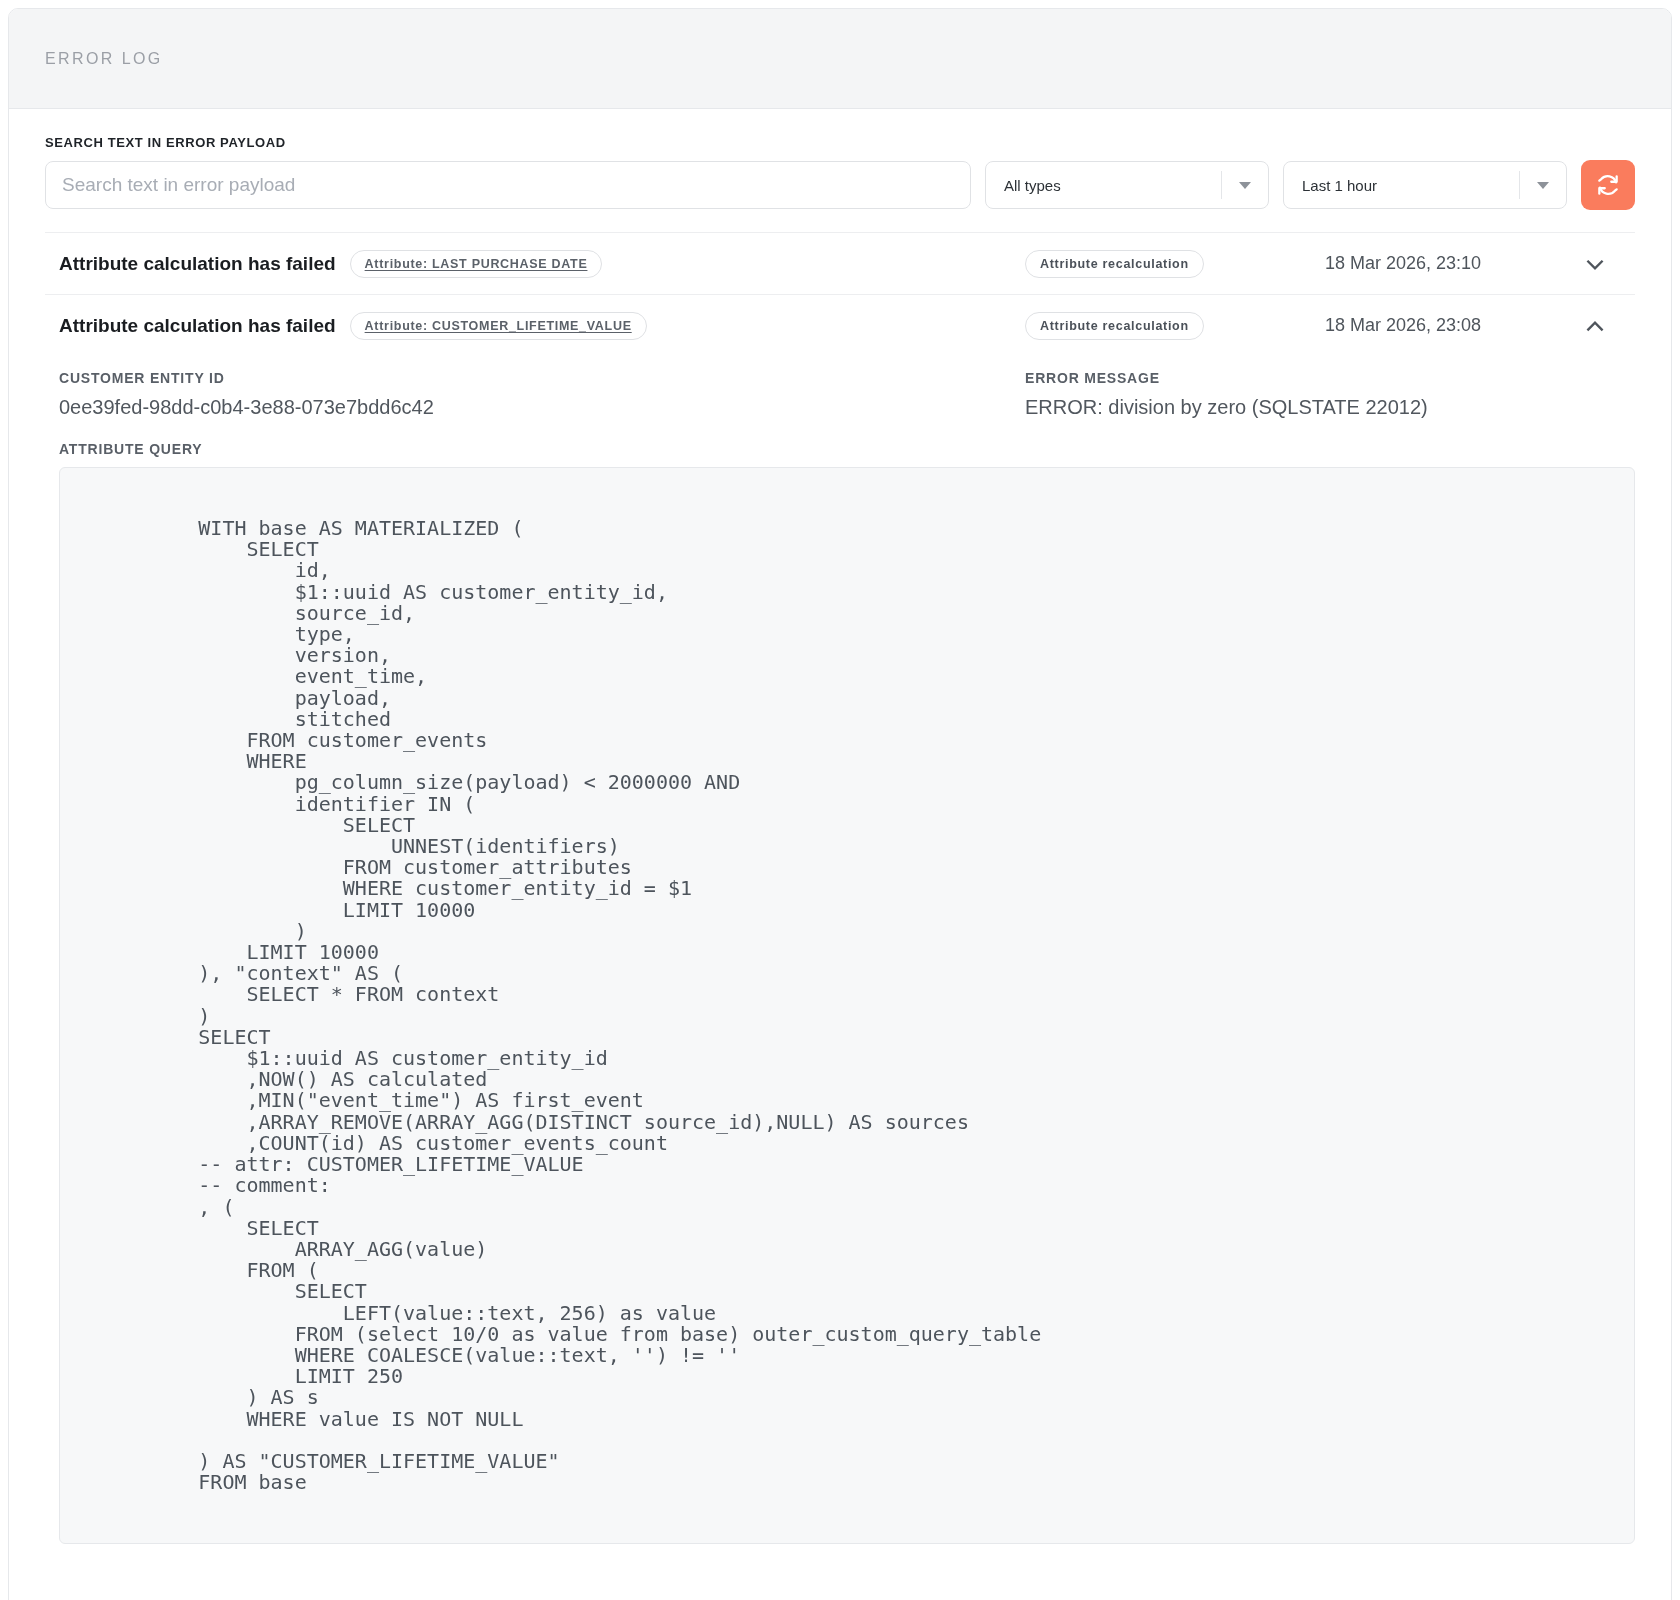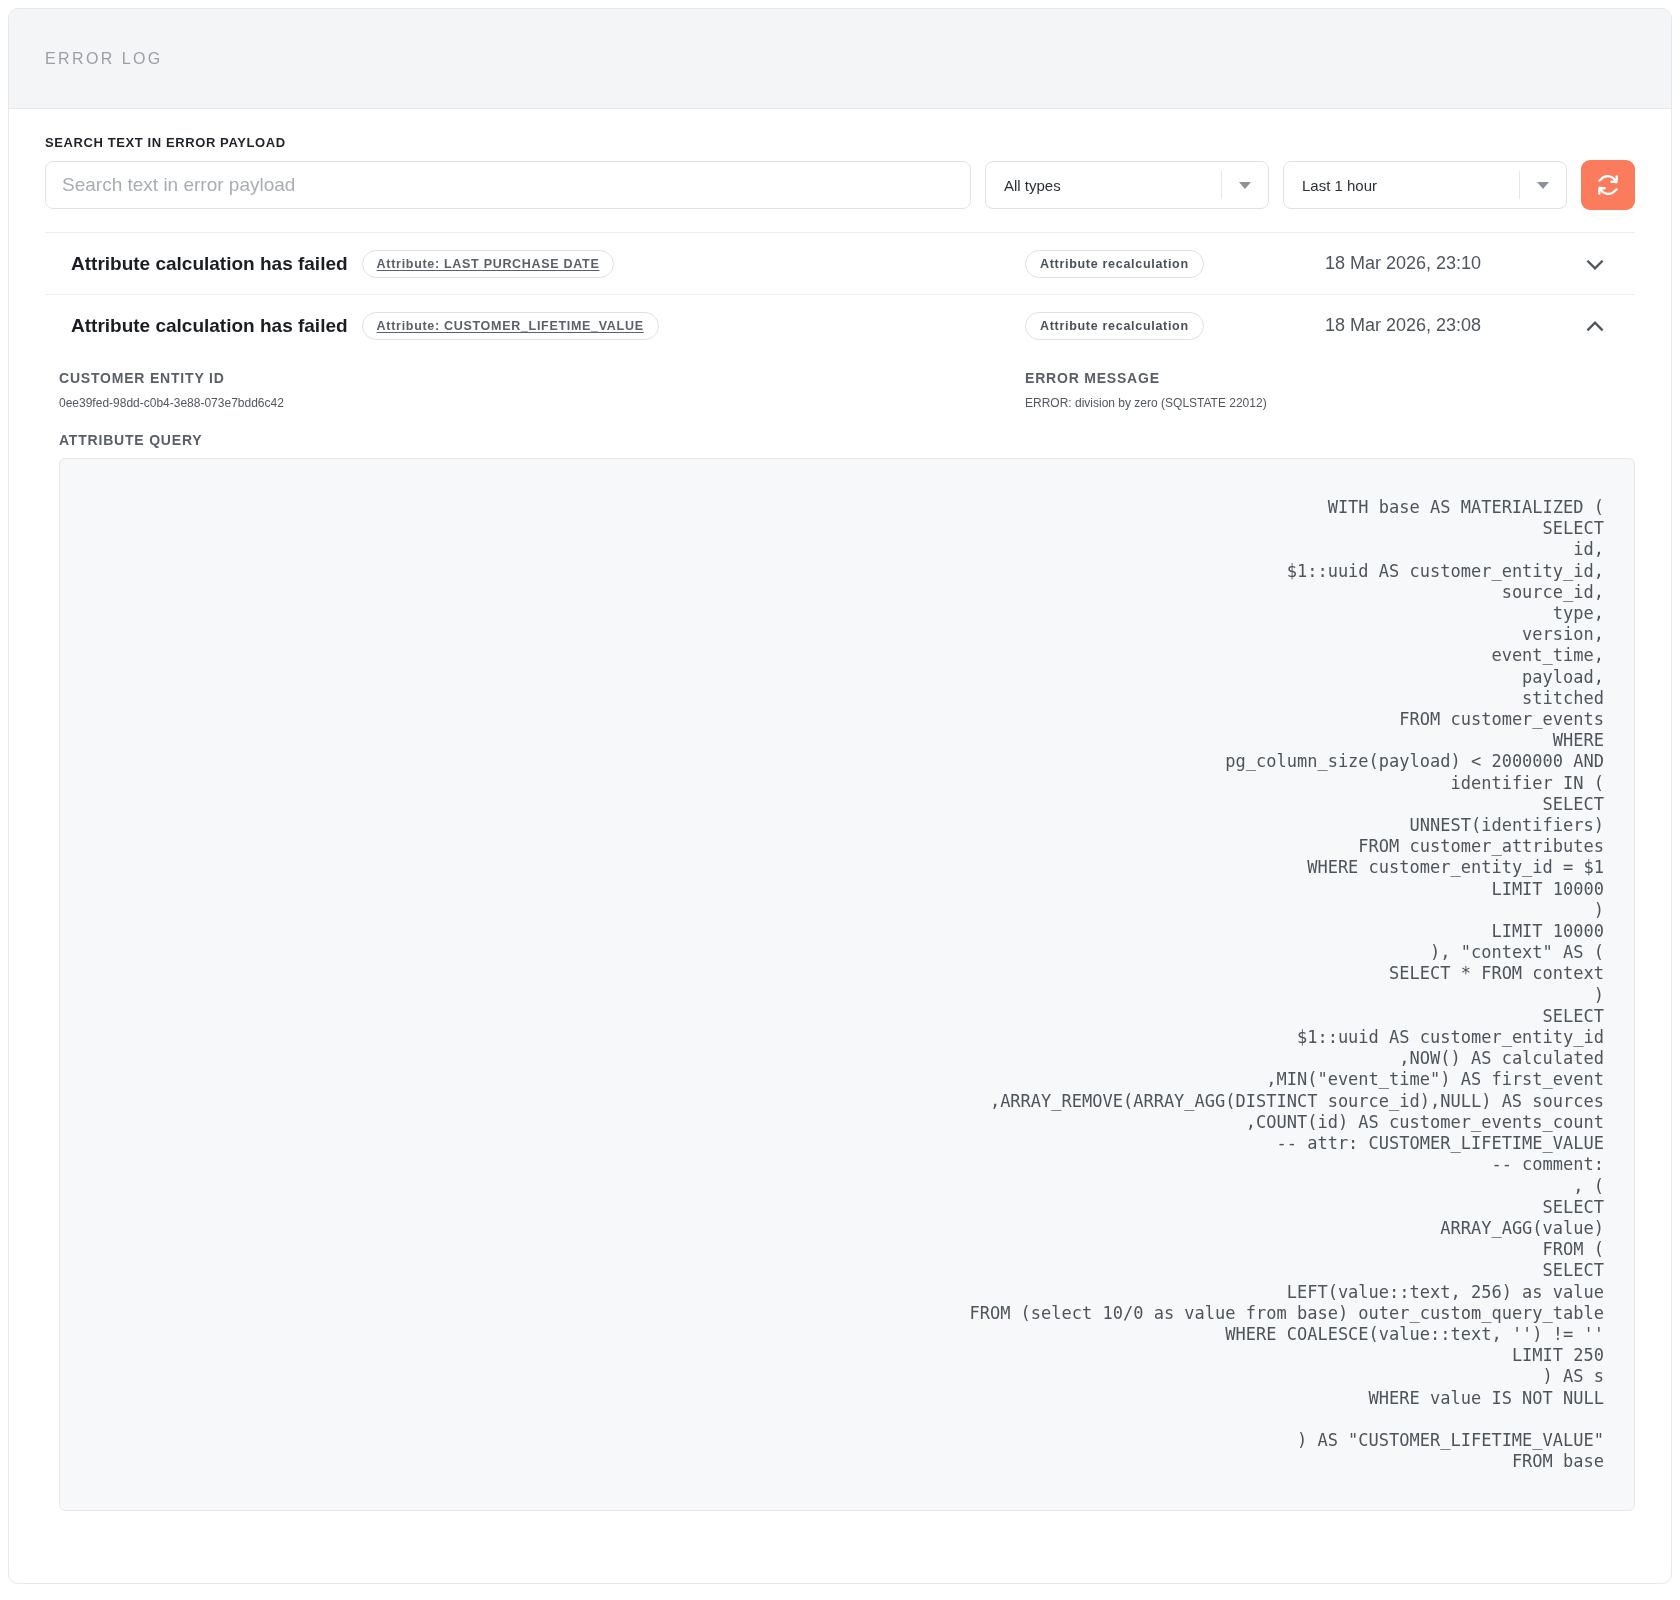--- a/index.html
+++ b/index.html
@@ -147,21 +147,20 @@
     display: flex;
     align-items: center;
     gap: 14px;
     padding-left: 14px;
   }
   .msg-title {
     font-size: 19px;
     font-weight: 700;
     color: #1a1d21;
     white-space: nowrap;
-    margin-left: 12px;
   }
   .attr-pill {
     border: 1px solid #dfe1e4;
     border-radius: 16px;
     padding: 6px 14px;
     font-size: 12.5px;
     font-weight: 700;
     letter-spacing: 0.7px;
     color: #5b6169;
     background: #fff;
@@ -213,49 +212,48 @@
   .detail-col-right { width: 610px; flex: 0 0 610px; }
   .detail-label {
     font-size: 14px;
     font-weight: 700;
     letter-spacing: 0.8px;
     color: #595f67;
     text-transform: uppercase;
     margin-bottom: 10px;
   }
   .detail-value {
-    font-size: 12px;
+    font-size: 20px;
     color: #51575e;
   }
   .query-label {
     font-size: 14px;
     font-weight: 700;
     letter-spacing: 0.8px;
     color: #595f67;
     text-transform: uppercase;
     margin: 22px 0 10px 0;
   }
   .query-box {
     border: 1px solid #e6e8eb;
     border-radius: 6px;
     background: #f7f8f9;
     padding: 34px 0 34px 0;
     margin-bottom: 32px;
     overflow: auto;
   }
   .query-pre {
-    margin: 4px;
+    margin: 16px;
     padding: 0 26px;
     font-family: "DejaVu Sans Mono", "Liberation Mono", monospace;
-    font-size: 17px;
+    font-size: 20px;
     line-height: 21.2px;
     color: #4d545c;
     white-space: pre;
     tab-size: 4;
-    text-align: right;
   }
 </style>
 </head>
 <body>
 
 <div class="page">
   <div class="card">
 
     <div class="card-header">
       <div class="card-header-title">Error log</div>

